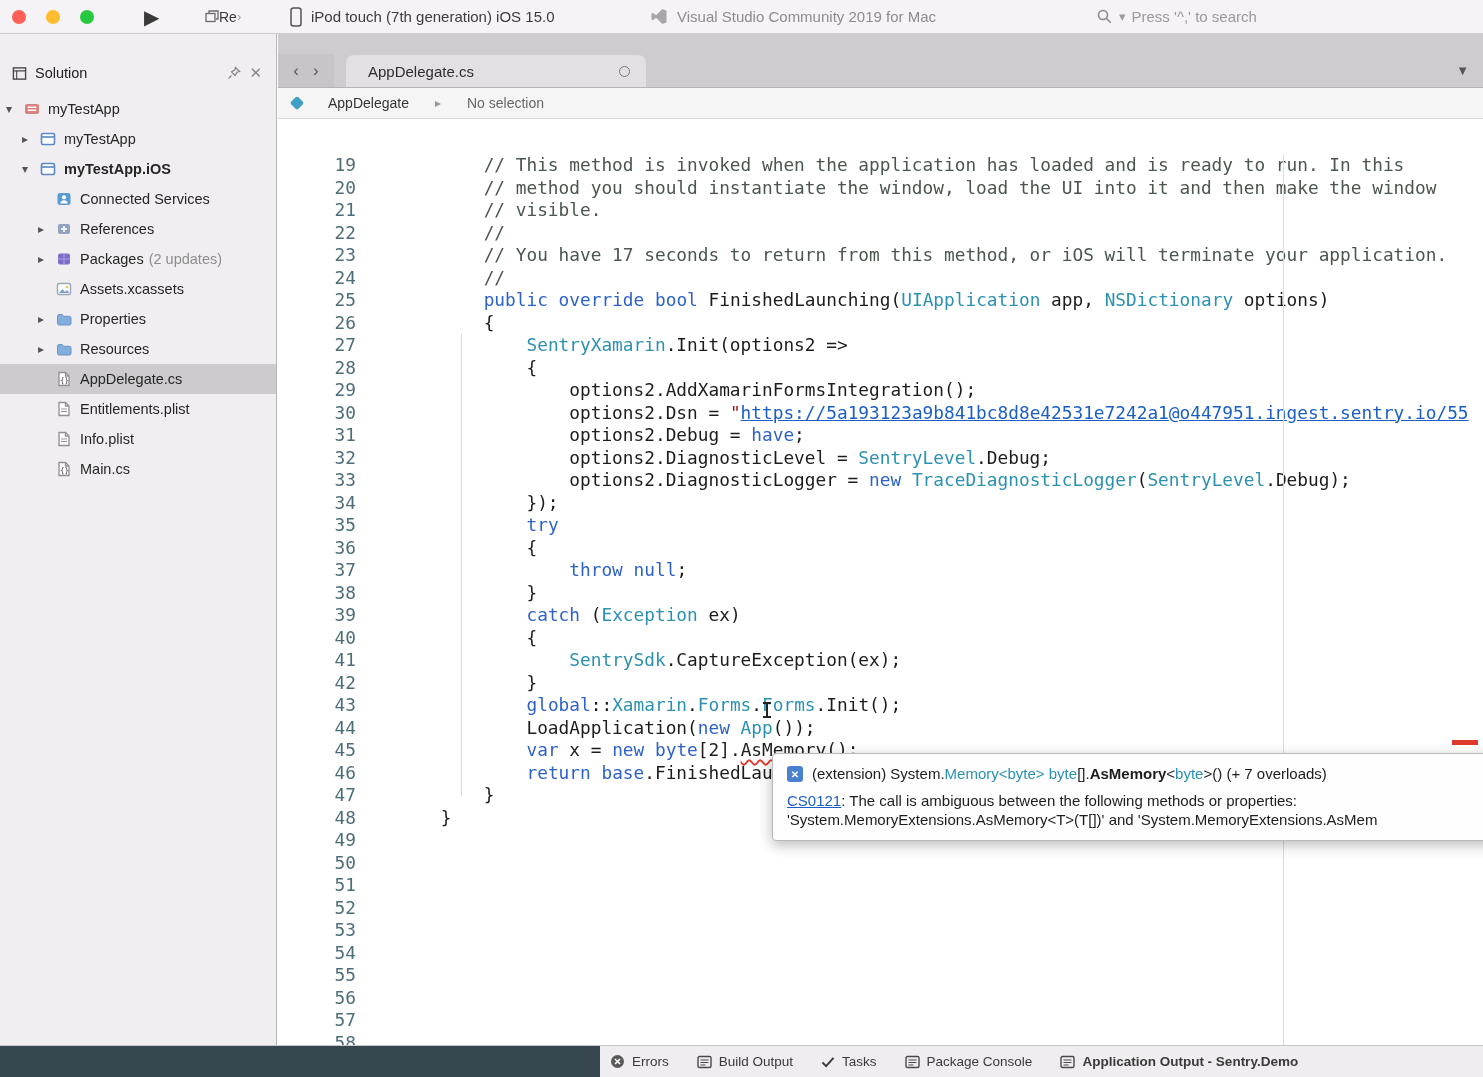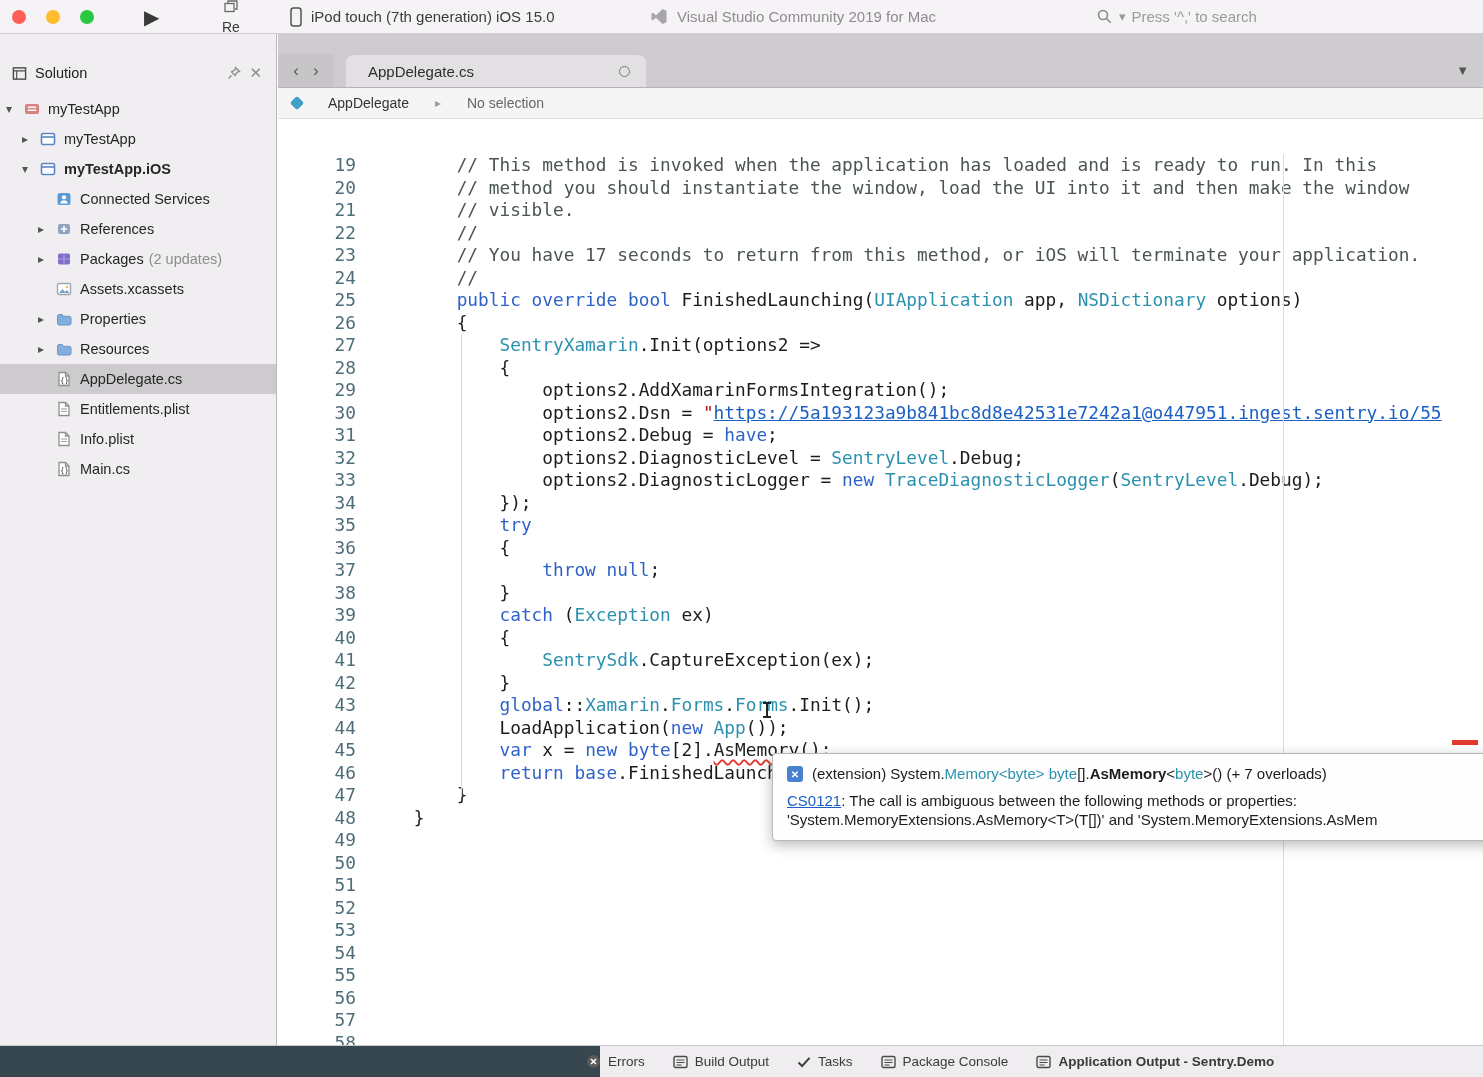--- a/index.html
+++ b/index.html
@@ -9,21 +9,21 @@
   
   .titlebar{position:absolute;left:0;top:0;right:0;height:34px;background:#f5f3f5;
     border-bottom:1px solid #cfcccf;}
   .tb-group{position:absolute;top:0;height:33px;display:flex;align-items:center;}
   .traffic{left:12px;gap:20px;}
   .tl{width:14px;height:14px;border-radius:50%;}
   .tl.red{background:var(--traffic_red,#ff5f57);}
   .tl.yellow{background:var(--traffic_yellow,#febc2e);}
   .tl.green{background:var(--traffic_green,#28c840);}
   .run{left:144px;font-size:20px;color:#3a3a3a;cursor:default;}
-  .config{left:222px;gap:6px;font-size:14px;color:#3a3a3a;flex-direction:column;}
+  .config{left:205px;font-size:14px;color:#3a3a3a;}
   .chev{color:#9a9a9a;font-size:13px;}
   .device{left:290px;gap:9px;font-size:15px;color:#3c3c3c;}
   .app-title{left:650px;gap:9px;font-size:15px;color:#8e8b8e;}
   .search{left:1096px;gap:6px;font-size:15px;color:#9a9a9a;}
 
   
   .sidebar{position:absolute;left:0;top:34px;width:277px;bottom:32px;background:#f0eef0;
     border-right:1px solid #b8b6b8;overflow:hidden;}
   .sidebar-header{margin-top:24px;height:30px;display:flex;align-items:center;
     padding-left:12px;gap:8px;font-size:14.5px;color:#222;}
@@ -50,21 +50,21 @@
   .tab-dd{position:absolute;right:14px;bottom:0;height:33px;display:flex;align-items:center;color:#555;font-size:13px;}
   .breadcrumb{height:31px;background:#f6f5f6;border-bottom:1px solid #dddbdd;display:flex;
     align-items:center;padding-left:14px;gap:26px;font-size:14px;}
   .bc-class-icon{width:10px;height:10px;background:#3f9fc6;transform:rotate(45deg);border-radius:2px;}
   .bc-file{color:#333;}
   .bc-sep{color:#999;font-size:12px;}
   .bc-sel{color:#666;}
 
   .code{position:absolute;left:0;right:0;top:120px;bottom:0;overflow:hidden;
     font-family:"DejaVu Sans Mono",monospace;font-size:17.8px;}
-  .code-row{display:flex;height:22.5px;line-height:22.5px;white-space:pre;}
+  .code-row{display:flex;height:22.5px;line-height:22.5px;white-space:pre;gap:27px;}
   .ln{width:78px;flex:none;text-align:right;color:var(--line_number,#4d6d78);}
   .lc{padding-left:15px;color:var(--plain,#1c1c1c);}
   .tok-k{color:var(--keyword,#2e62c9);}
   .tok-t{color:var(--type,#2b91af);}
   .tok-c{color:var(--comment,#4a564e);}
   .tok-q{color:var(--string,#a31515);}
   .tok-u{color:var(--link,#1b5fc5);text-decoration:underline;}
   .tok-p{color:var(--plain,#1c1c1c);}
   .tok-b{color:var(--plain,#1c1c1c);font-weight:bold;}
   .tok-e{color:var(--plain,#1c1c1c);text-decoration:underline;text-decoration-style:wavy;
@@ -86,21 +86,21 @@
     padding:11px 14px;font-size:15px;color:#222;z-index:20;}
   .tip-title{display:flex;align-items:flex-start;gap:9px;}
   .ext-icon{width:16px;height:16px;flex:none;margin-top:1px;background:#4a80d0;border-radius:3px;
     color:#fff;font-size:10px;display:flex;align-items:center;justify-content:center;font-weight:bold;}
   .tip-body{margin-top:9px;line-height:19px;}
 
   
   .statusbar{position:absolute;left:0;right:0;bottom:0;height:32px;background:#efedef;
     border-top:1px solid #c8c6c8;}
   .status-dark{position:absolute;left:0;top:0;bottom:0;width:600px;background:var(--statusbar_dark,#37474f);}
-  .status-items{position:absolute;left:586px;top:0;bottom:0;display:flex;align-items:center;gap:28px;white-space:nowrap;}
+  .status-items{position:absolute;left:610px;top:0;bottom:0;display:flex;align-items:center;gap:28px;white-space:nowrap;}
   .status-item{display:flex;align-items:center;gap:7px;font-size:13.5px;color:#3a3a3a;}
   .status-item.bold{font-weight:bold;}
 
   svg{display:block;}
 </style>
 </head>
 <body>
 
 <div class="titlebar">
   <div class="tb-group traffic">

